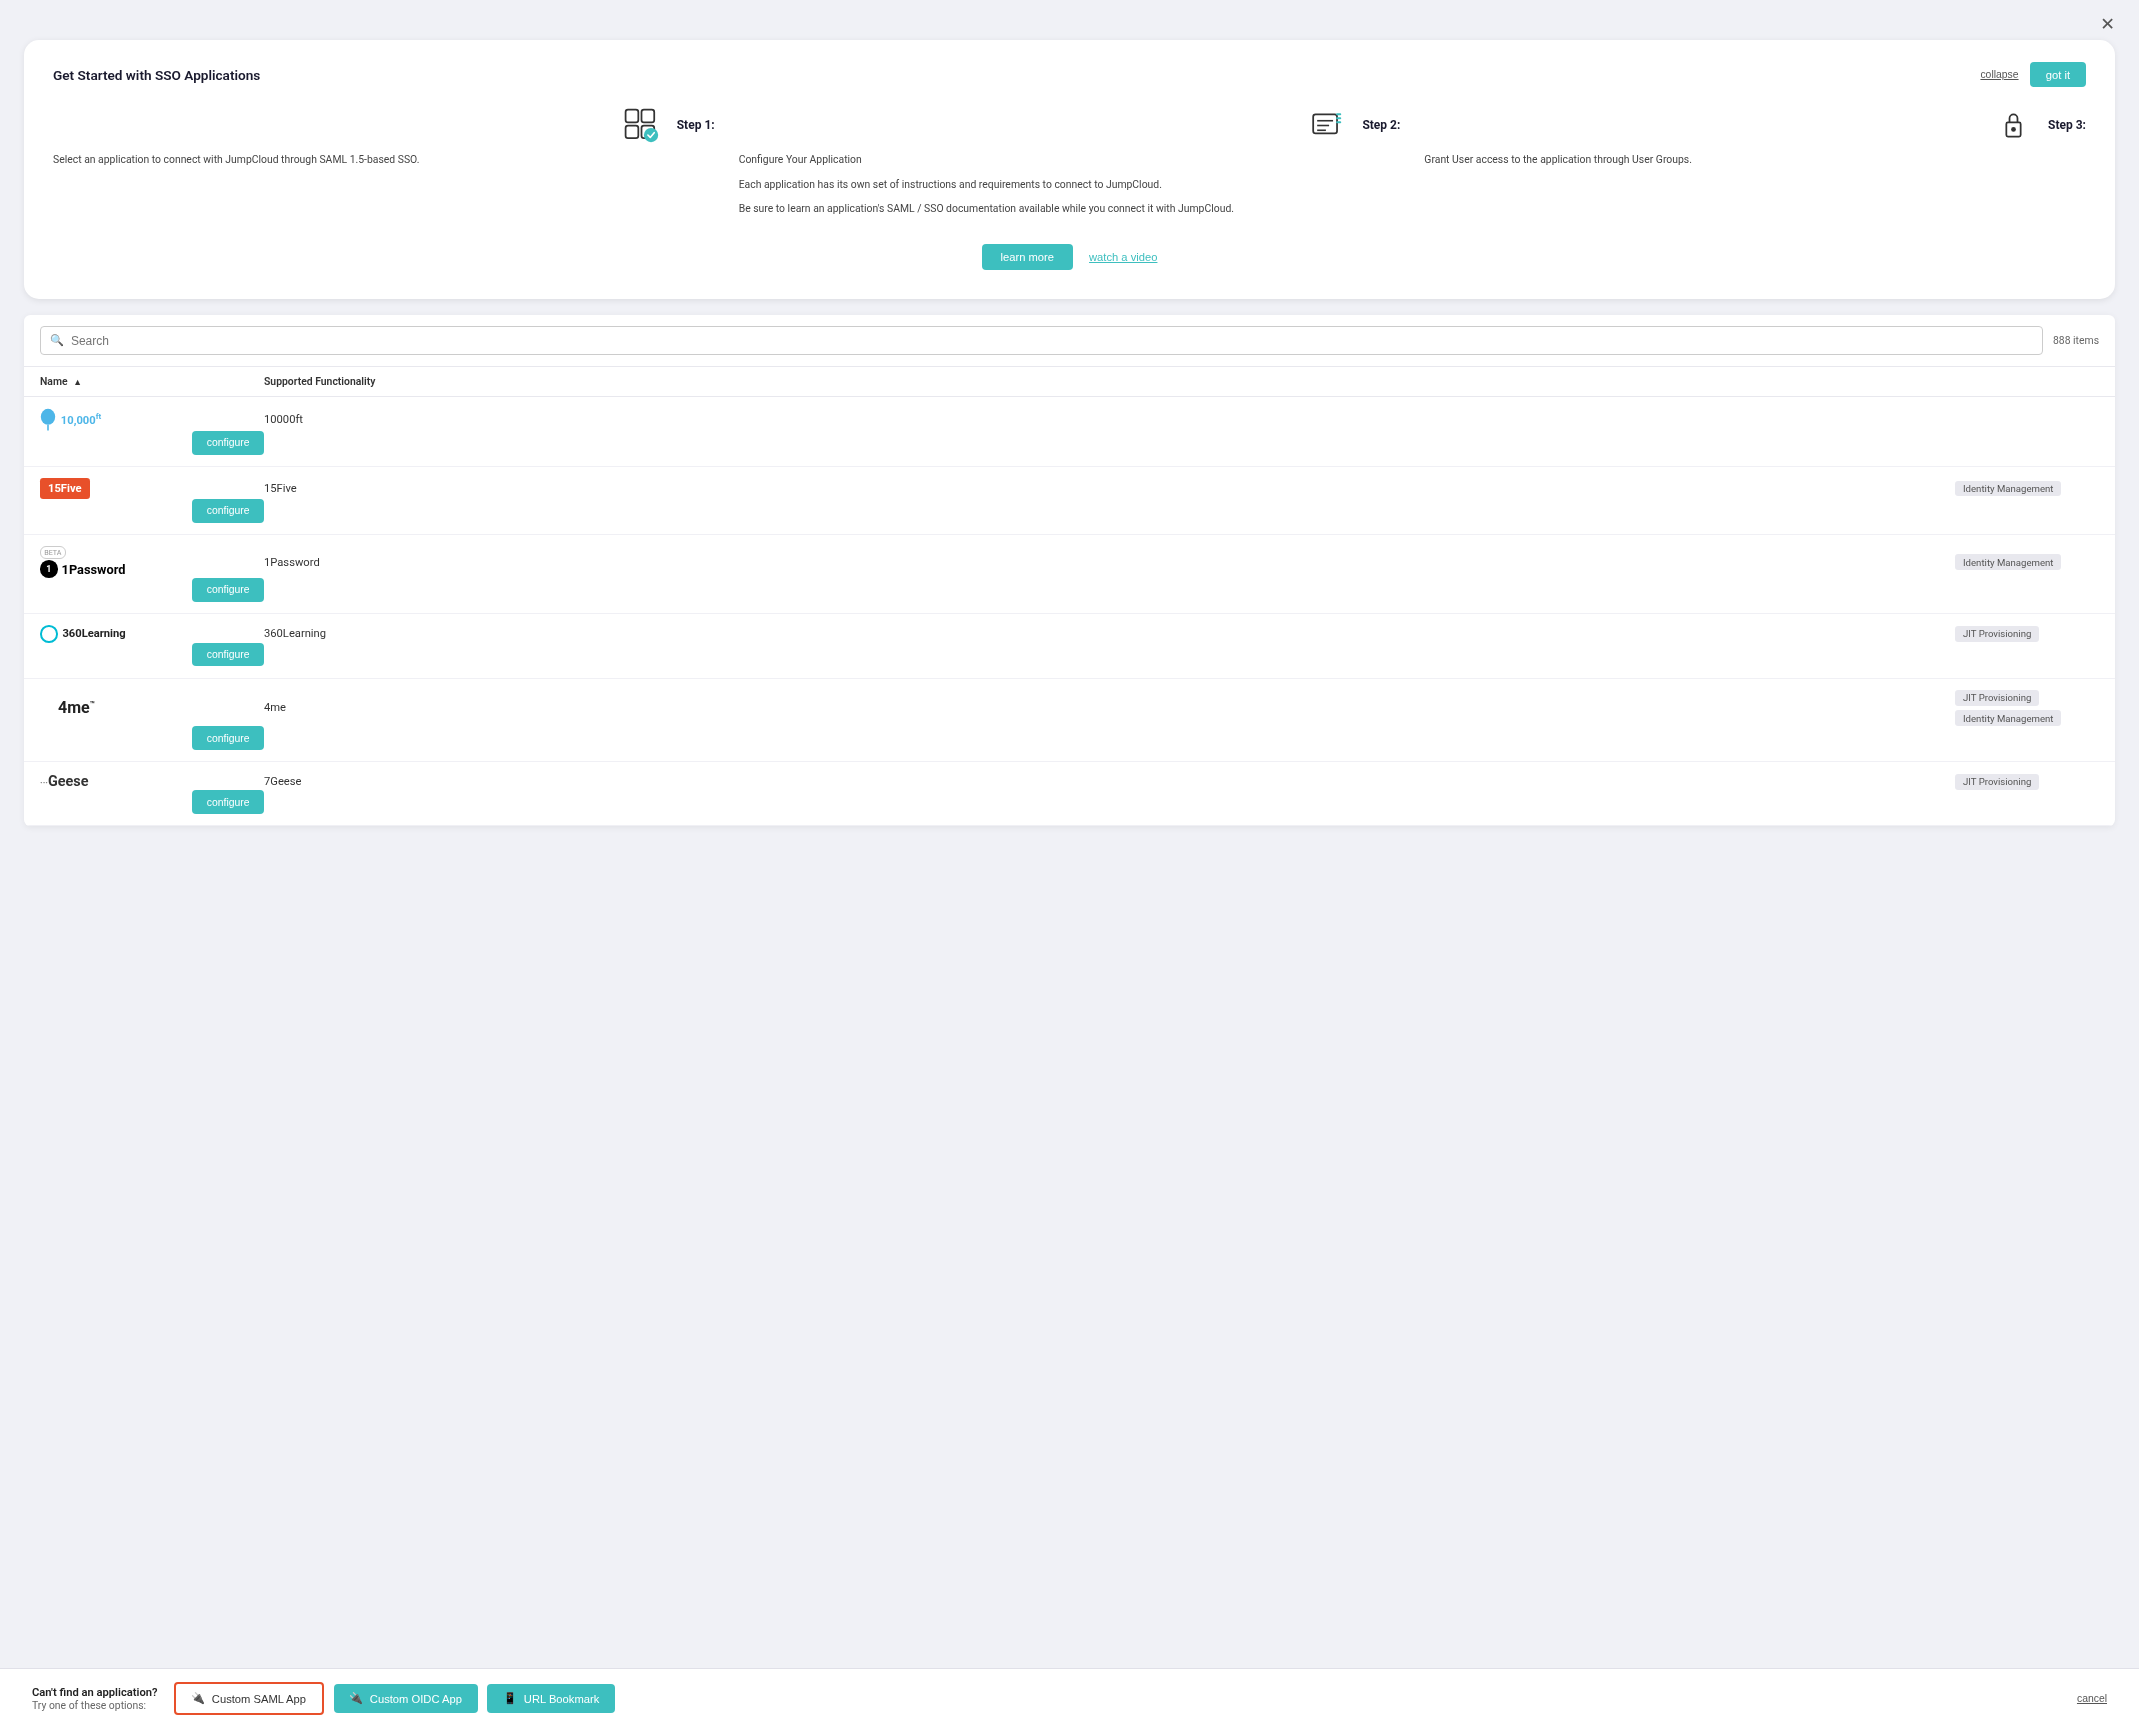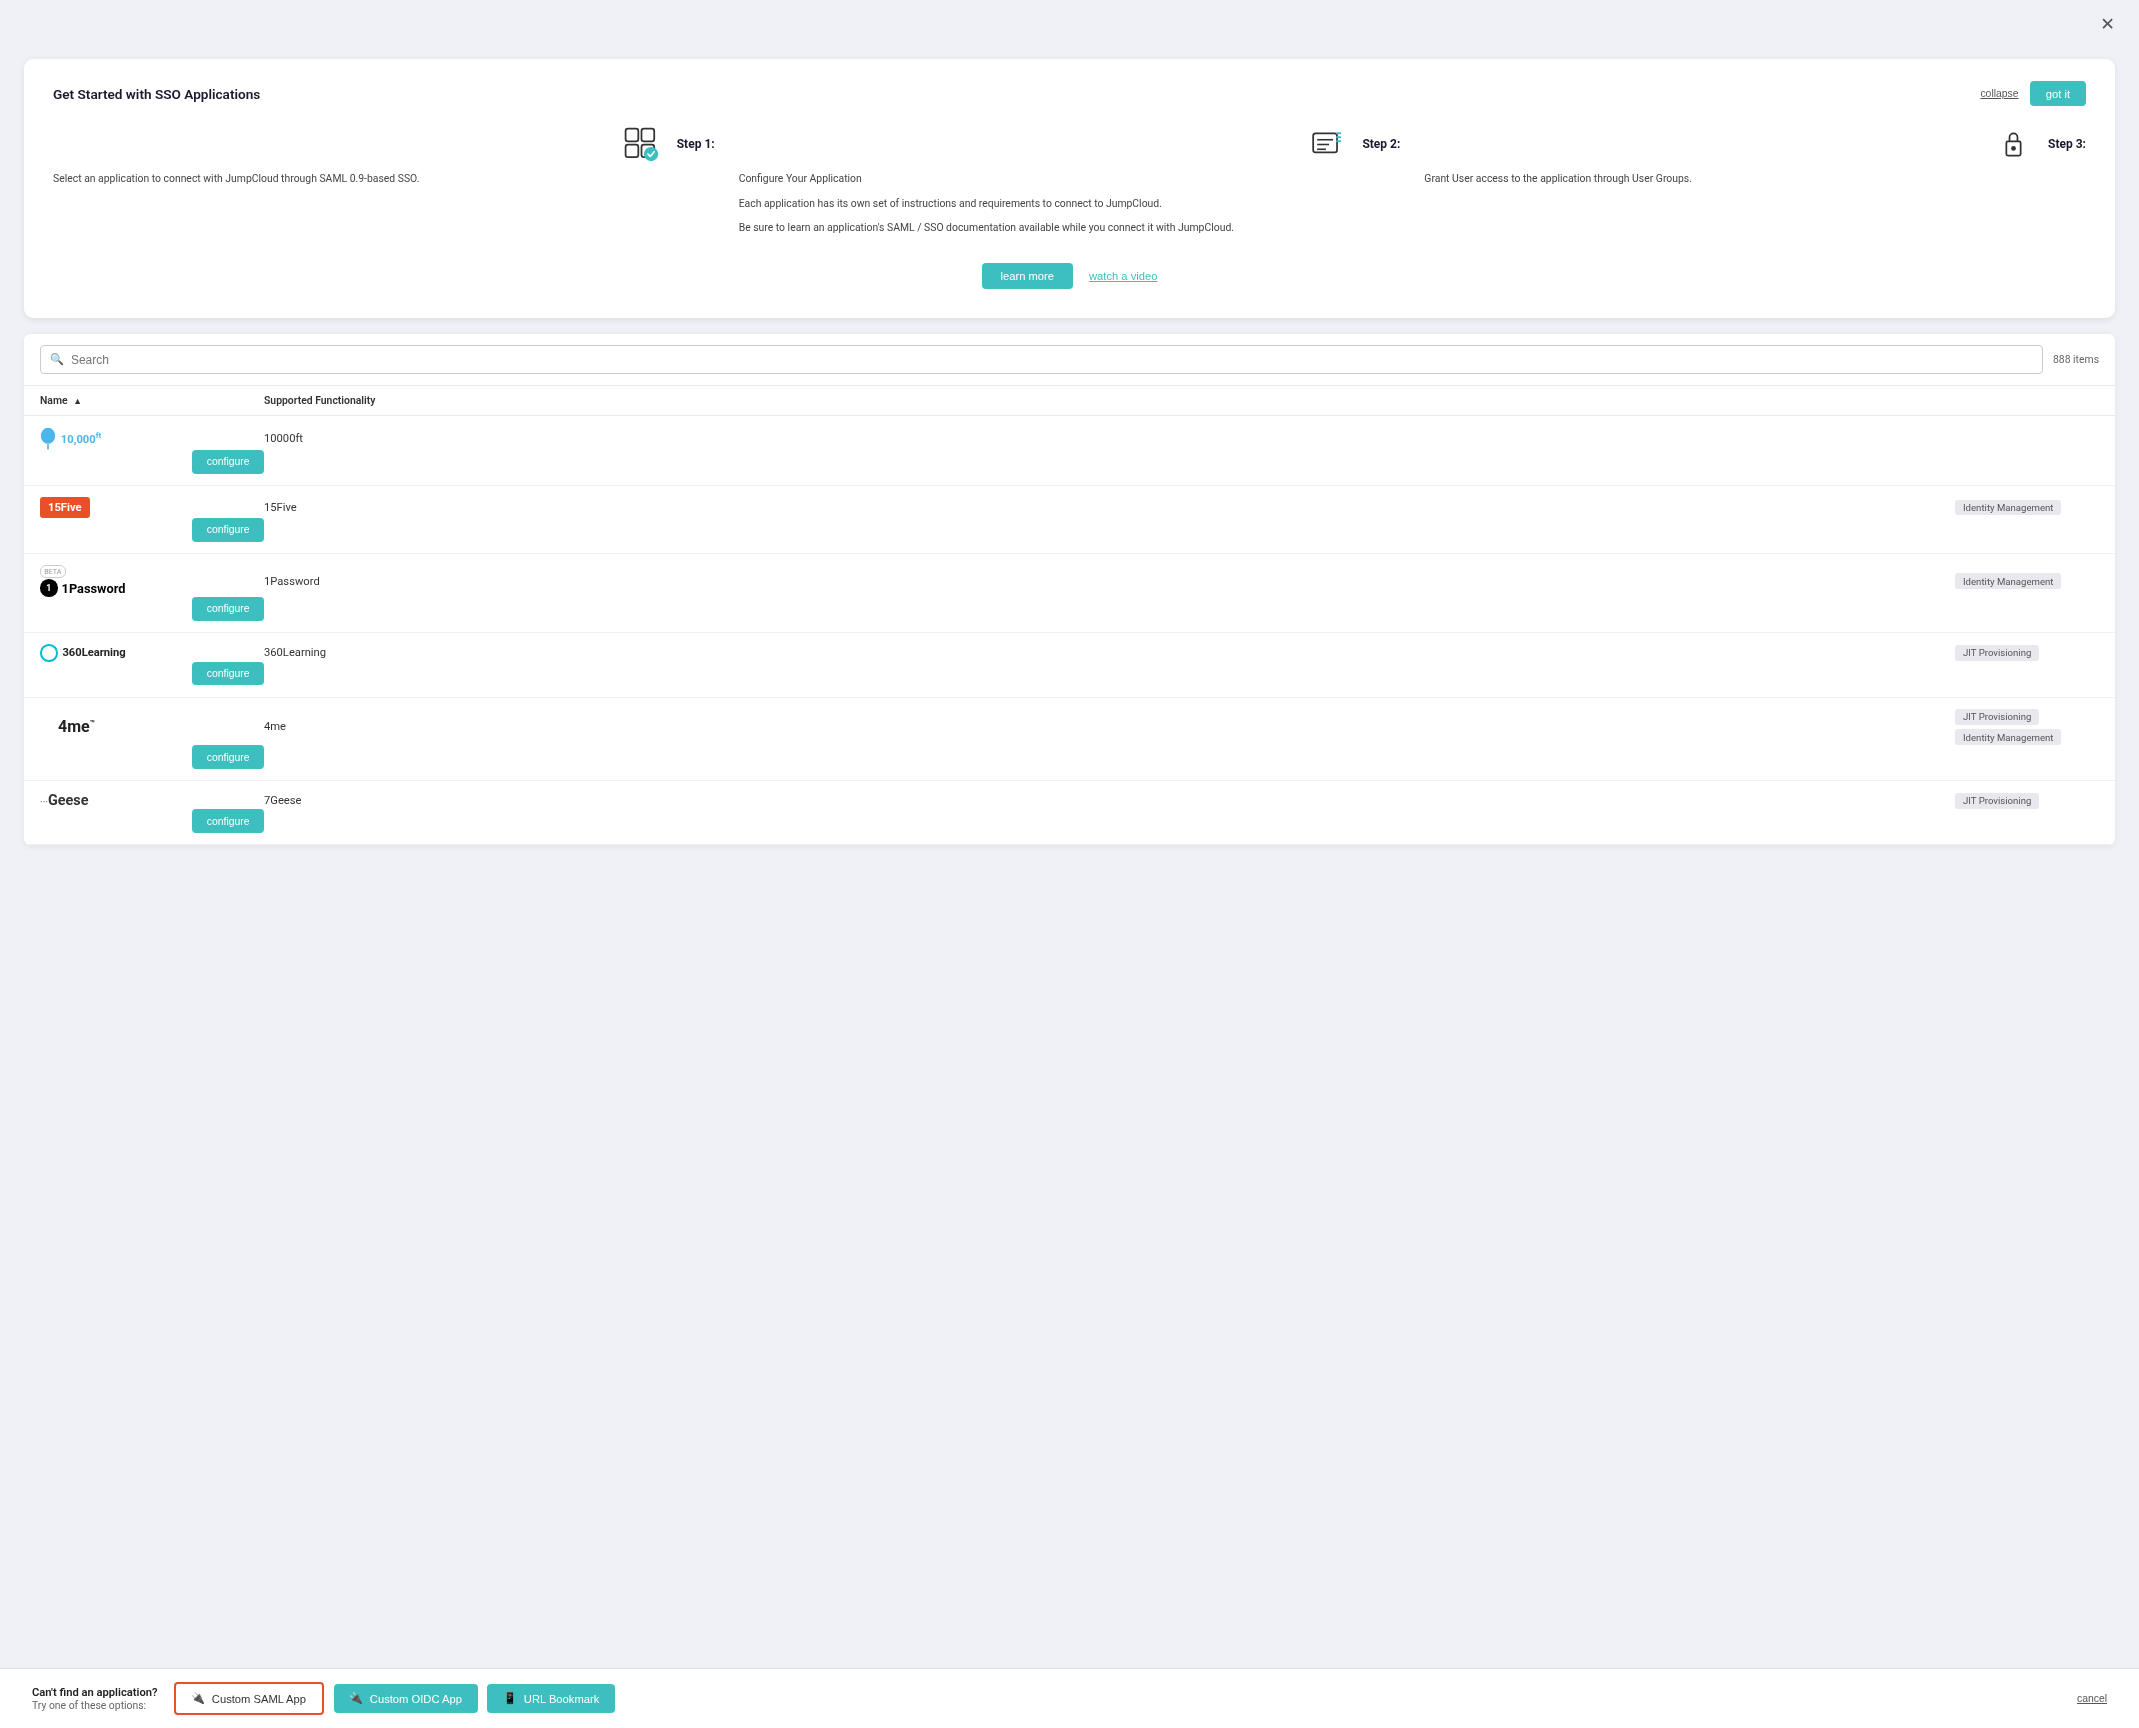--- a/index.html
+++ b/index.html
@@ -18,22 +18,22 @@
       border: none;
       font-size: 17.6px;
       cursor: pointer;
       color: #555;
       z-index: 10;
     }
 
     
     .get-started-panel {
       background: #fff;
-      border-radius: 9px;
-      margin: 59px 24px 16px 24px;
+      border-radius: 15px;
+      margin: 40px 24px 16px 24px;
       padding: 22.4px 29px 29px 29px;
       box-shadow: 0 1.6px 6.4px rgba(0,0,0,0.08);
       position: relative;
     }
 
     .panel-header {
       display: flex;
       justify-content: space-between;
       align-items: center;
       margin-bottom: 19px;
@@ -516,21 +516,21 @@
             <rect x="22" y="2" width="16" height="16" rx="3" fill="none" stroke="#333" stroke-width="2.2"></rect>
             <rect x="2" y="22" width="16" height="16" rx="3" fill="none" stroke="#333" stroke-width="2.2"></rect>
             <rect x="22" y="22" width="16" height="16" rx="3" fill="none" stroke="#333" stroke-width="2.2"></rect>
             <circle cx="34" cy="34" r="9" fill="#3dbfbf"></circle>
             <path d="M30 34 L33 37 L38 31" stroke="#fff" stroke-width="2" fill="none" stroke-linecap="round" stroke-linejoin="round"></path>
           </svg>
         </div>
         <span class="step-heading">Step 1:</span>
       </div>
       <div class="step-body">
-        <p>Select an application to connect with JumpCloud through SAML 0.9-based SSO.</p>
+        <p>Select an application to connect with JumpCloud through SAML 1.5-based SSO.</p>
       </div>
     </div>
 
     <div class="step-item">
       <div class="step-icon-row">
         <div class="step-icon">
           <svg width="35" height="35" viewBox="0 0 44 44">
             <rect x="4" y="8" width="30" height="24" rx="3" fill="none" stroke="#333" stroke-width="2.2"></rect>
             <line x1="9" y1="16" x2="29" y2="16" stroke="#333" stroke-width="2"></line>
             <line x1="9" y1="22" x2="24" y2="22" stroke="#333" stroke-width="2"></line>

